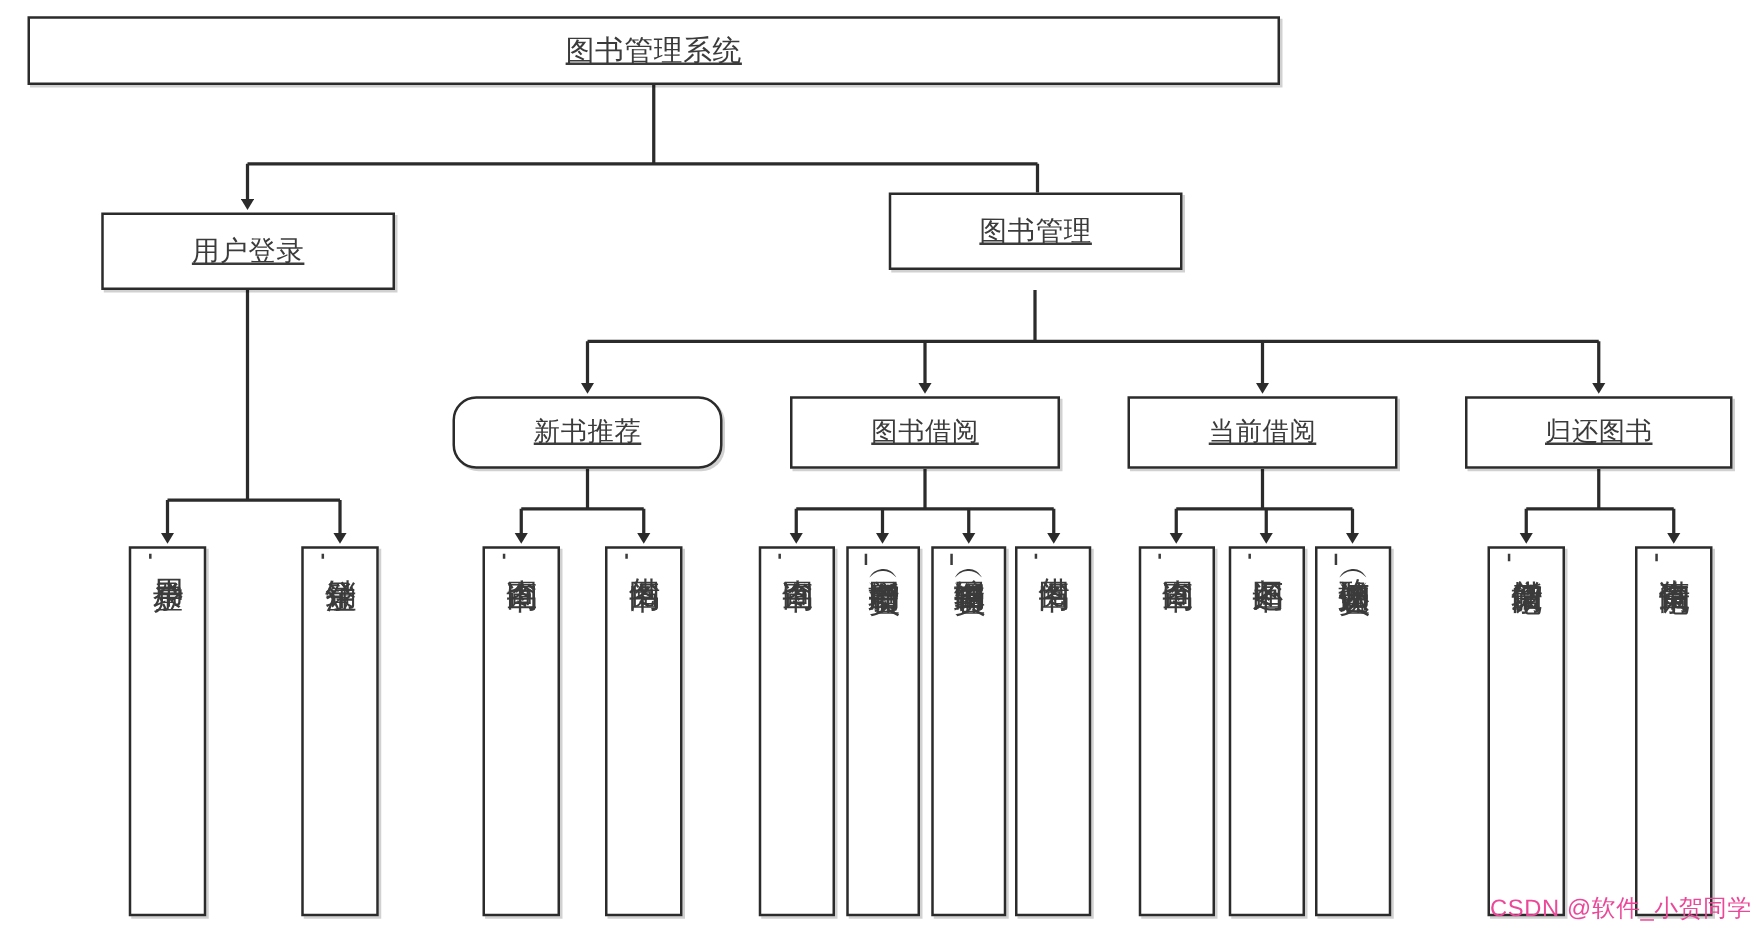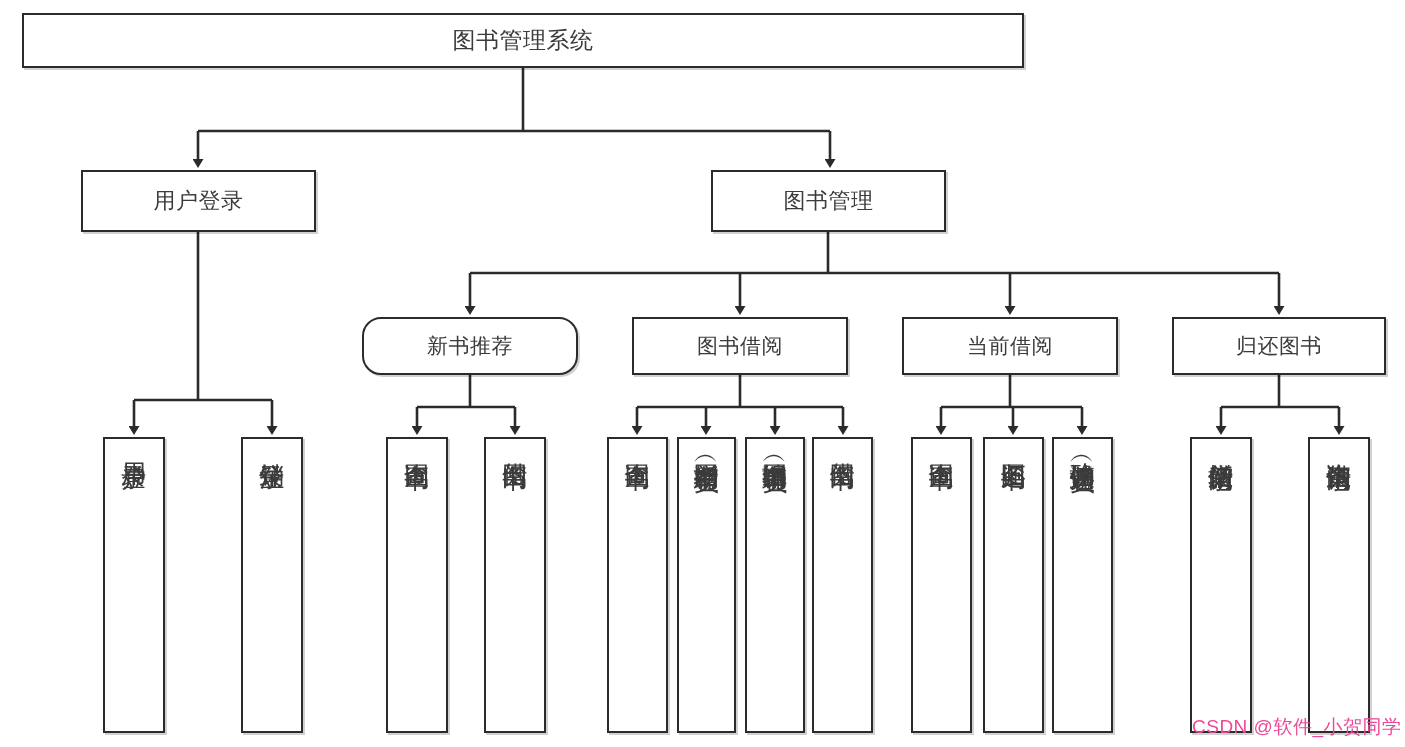--- a/index.html
+++ b/index.html
@@ -34,20 +34,21 @@
     display: flex;
     align-items: center;
     justify-content: center;
     color: #3b3b3b;
   }
   .node .label {
     color: #3b3b3b;
     line-height: 1.12;
     text-align: center;
     letter-spacing: 0.5px;
+    text-decoration: underline;
   }
   .node.root .label { font-size: 23px; }
   .node.l1 .label   { font-size: 22px; }
   .node.l2 .label   { font-size: 21px; }
   .node.leaf {
     align-items: flex-start;
     justify-content: center;
     padding-top: 4px;
   }
   .node.leaf .label {
@@ -121,21 +122,21 @@
     </g>
   </svg>
 
   <div class="node root" style="left:22px; top:13px; width:1002px; height:55px;">
     <span class="label">图书管理系统</span>
   </div>
 
   <div class="node l1" style="left:81px; top:170px; width:235px; height:62px;">
     <span class="label">用户登录</span>
   </div>
-  <div class="node l1" style="left:711px; top:170px; width:235px; height:62px;">
+  <div class="node l1" style="left:711px; top:154px; width:235px; height:62px;">
     <span class="label">图书管理</span>
   </div>
 
   <div class="node l2" style="left:362px; top:317px; width:216px; height:58px;border-radius:19px;">
     <span class="label">新书推荐</span>
   </div>
   <div class="node l2" style="left:632px; top:317px; width:216px; height:58px;">
     <span class="label">图书借阅</span>
   </div>
   <div class="node l2" style="left:902px; top:317px; width:216px; height:58px;">

